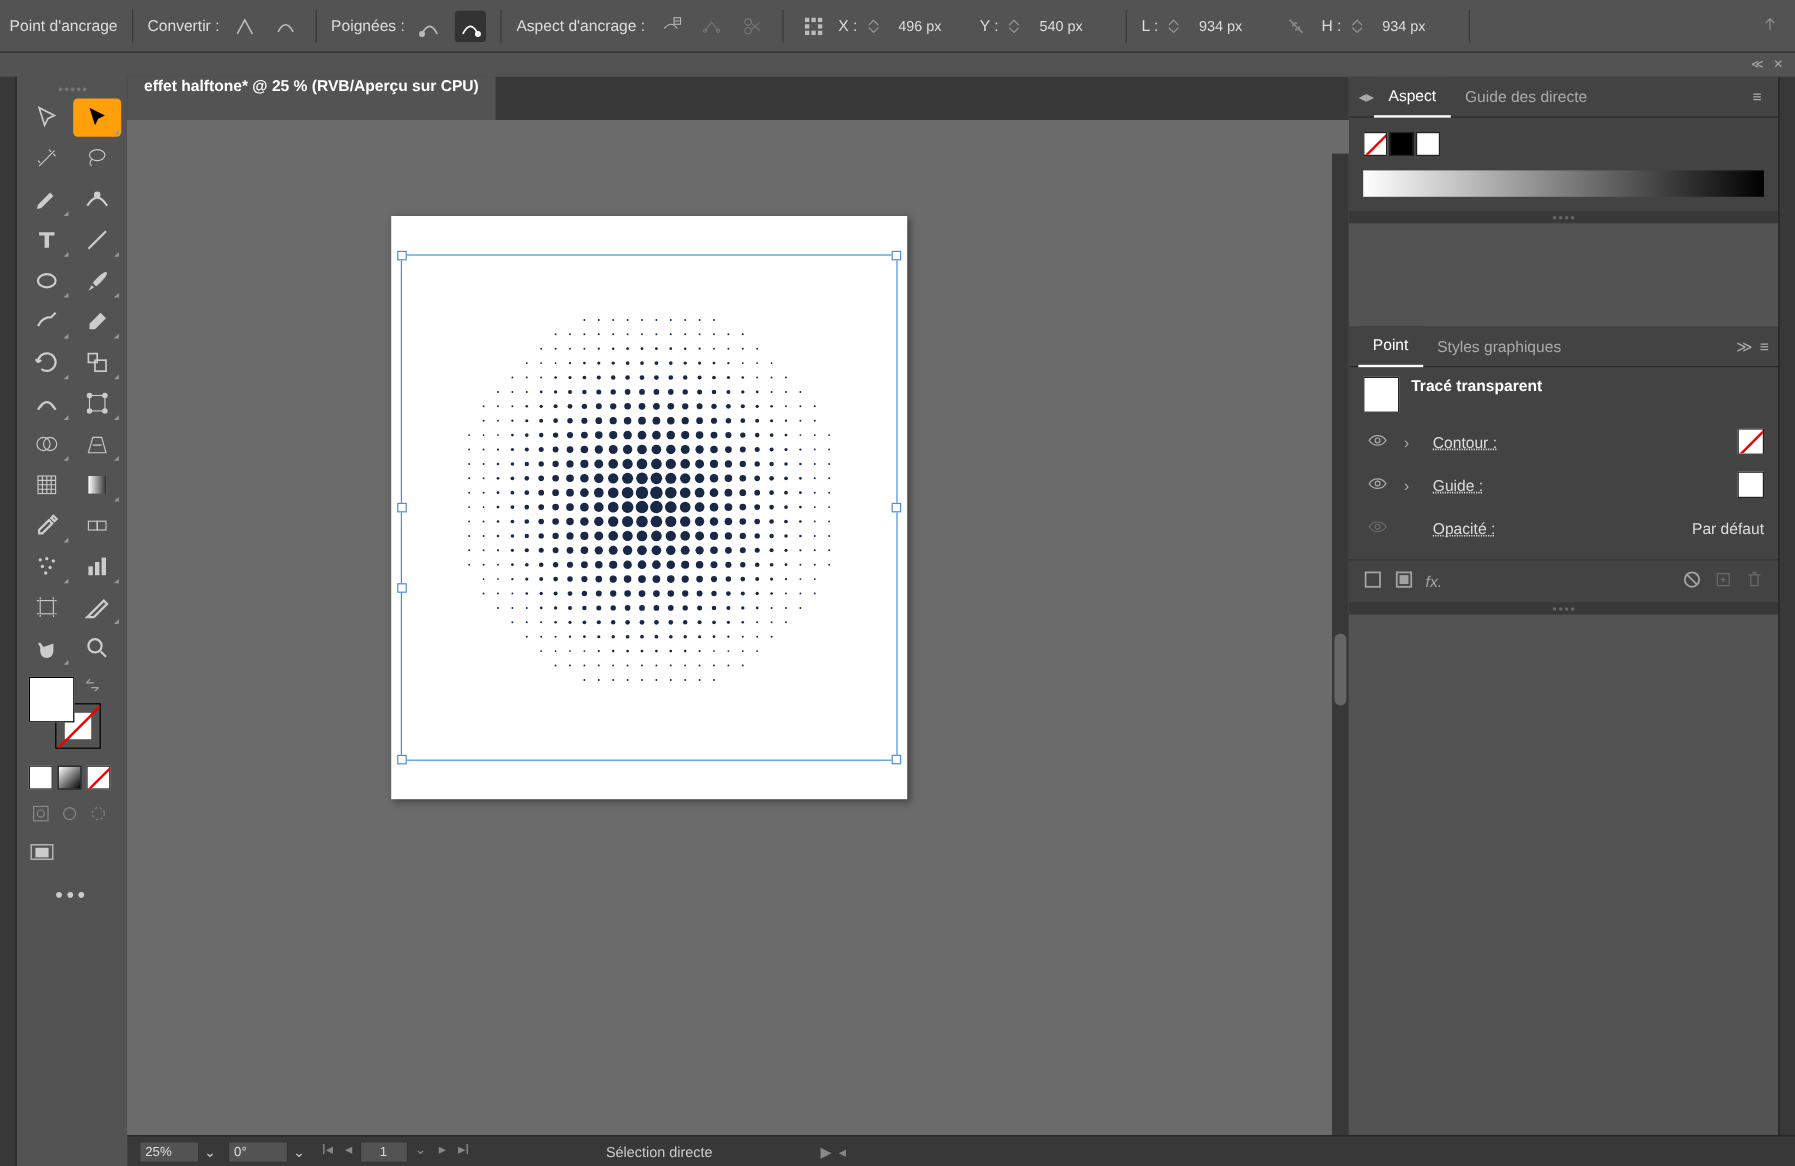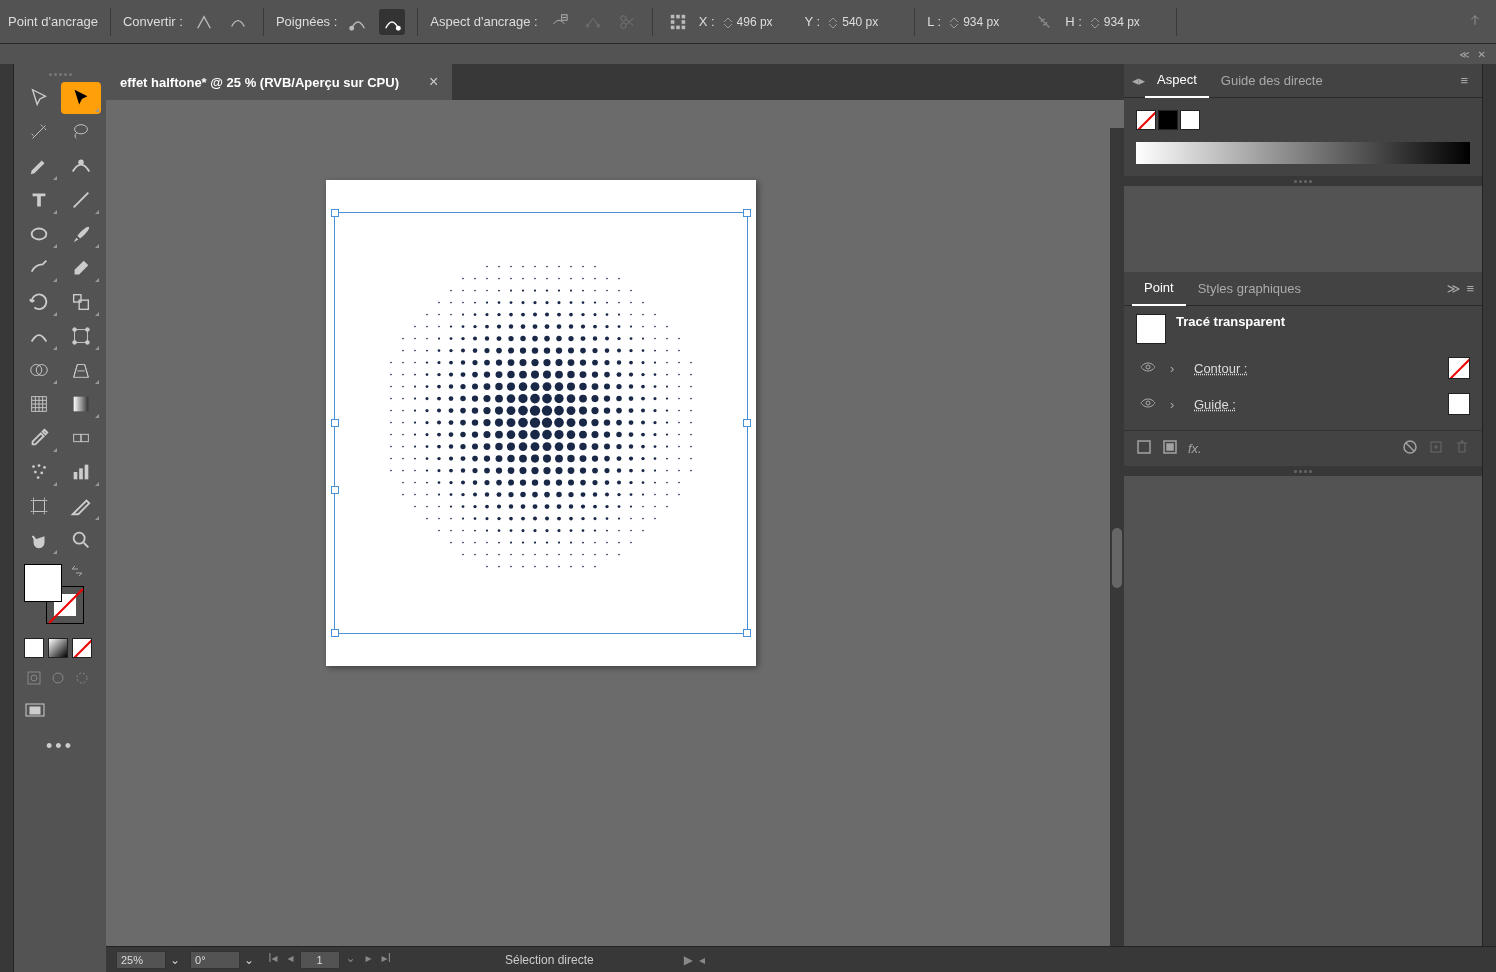--- a/index.html
+++ b/index.html
@@ -2,21 +2,21 @@
 <html><head>
 <meta charset="utf-8">
 <style>
 * { margin:0; padding:0; box-sizing:border-box; font-family:"Segoe UI",Arial,sans-serif; }
 body { background:#535353; color:#ddd; font-size:13px; width:1496px; height:972px; overflow:hidden; }
 .topbar { height:44px; background:#535353; display:flex; align-items:center; padding:0 8px; gap:8px; border-bottom:1px solid #2a2a2a; }
 .topbar .lbl { color:#ddd; font-size:13px; }
 .topbar .iconbtn { width:26px; height:26px; display:flex; align-items:center; justify-content:center; cursor:pointer; color:#bbb; }
 .topbar .iconbtn svg { width:18px; height:18px; }
 .topbar .sep { width:1px; height:28px; background:#3a3a3a; margin:0 4px; }
-.spinner { display:flex; align-items:flex-end; gap:4px; }
+.spinner { display:flex; align-items:center; gap:16px; }
 .spinner .arrows { display:flex; flex-direction:column; gap:0; color:#999; cursor:pointer; }
 .spinner .arrows svg { width:10px; height:6px; display:block; }
 .spinner input { width:60px; background:#535353; border:none; color:#ddd; font-size:12px; }
 .row2 { height:20px; background:#535353; display:flex; justify-content:flex-end; padding:0 10px; gap:8px; align-items:center; }
 .row2 .chev { color:#aaa; cursor:pointer; font-size:10px; }
 .content { display:flex; height:908px; }
 .left-strip { width:14px; background:#383838; border-right:1px solid #222; }
 .toolbox { width:92px; background:#535353; display:flex; flex-direction:column; padding:6px 0; }
 .grip { height:8px; display:flex; justify-content:center; align-items:center; gap:2px; margin-bottom:4px; }
 .grip span { width:3px; height:3px; background:#777; border-radius:50%; }
@@ -40,21 +40,21 @@
 .ms-none { background:#fff; position:relative; overflow:hidden; }
 .ms-none::after { content:""; position:absolute; width:28px; height:2px; background:#e00; transform:rotate(-45deg); top:9px; left:-4px; }
 .mode-icons { display:flex; gap:4px; padding:4px 10px; }
 .mode-icons div { width:20px; height:20px; display:flex; align-items:center; justify-content:center; cursor:pointer; color:#888; }
 .mode-icons div svg { width:16px; height:16px; }
 .screen-icons { padding:10px 10px; display:flex; gap:4px; }
 .screen-icons svg { width:22px; height:18px; color:#ccc; cursor:pointer; }
 .dots-btn { padding:6px 10px; text-align:center; color:#ccc; cursor:pointer; font-size:18px; letter-spacing:3px; }
 .main { flex:1; display:flex; flex-direction:column; background:#6b6b6b; position:relative; }
 .tabbar { height:36px; background:#383838; display:flex; align-items:center; }
-.tab { background:#535353; padding:0 14px; height:36px; display:flex; align-items:center; gap:30px; color:#fff; font-weight:bold; font-size:13px; }
+.tab { background:#535353; padding:0 14px; height:36px; display:flex; align-items:center; gap:30px; color:#fff; font-weight:bold; font-size:13px;flex-direction:column; }
 .tab .close { color:#ccc; cursor:pointer; font-size:16px; font-weight:normal; }
 .canvas-area { flex:1; background:#6b6b6b; display:flex; align-items:flex-start; justify-content:flex-start; padding:80px 0 0 220px; position:relative; }
 .artboard { width:430px; height:486px; background:#fff; box-shadow:2px 2px 6px rgba(0,0,0,.4); position:relative; }
 .selection { position:absolute; top:32px; left:8px; right:8px; bottom:32px; border:1px solid #4a90d9; }
 .handle { width:8px; height:8px; background:#fff; border:1px solid #4a90d9; position:absolute; }
 .handle.tl { top:-4px; left:-4px; } .handle.tr { top:-4px; right:-4px; }
 .handle.bl { bottom:-4px; left:-4px; } .handle.br { bottom:-4px; right:-4px; }
 .handle.ml { top:50%; left:-4px; margin-top:-4px; } .handle.mr { top:50%; right:-4px; margin-top:-4px; }
 .handle.ml2 { top:65%; left:-4px; }
 .halftone { position:absolute; top:50%; left:50%; width:320px; height:320px; transform:translate(-50%,-52%); }
@@ -1113,20 +1113,29 @@
         </div>
         <div class="asp-item">
           <div class="eye"><svg viewBox="0 0 16 16" fill="none" stroke="currentColor">
                 <path d="M1 8s2.5-4 7-4 7 4 7 4-2.5 4-7 4-7-4-7-4z"></path>
                 <circle cx="8" cy="8" r="2"></circle>
               </svg></div>
           <div class="chev">›</div>
           <div class="txt">Guide :</div>
           <div class="sw sw-white"></div>
         </div>
+        <div class="asp-item">
+          <div class="eye" style="opacity:.4;"><svg viewBox="0 0 16 16" fill="none" stroke="currentColor">
+                <path d="M1 8s2.5-4 7-4 7 4 7 4-2.5 4-7 4-7-4-7-4z"></path>
+                <circle cx="8" cy="8" r="2"></circle>
+              </svg></div>
+          <div class="chev" style="width:12px;"></div>
+          <div class="txt">Opacité :</div>
+          <div style="color:#ddd;">Par défaut</div>
+        </div>
       </div>
       <div class="asp-footer">
         <div class="fbtn"><svg viewBox="0 0 16 16" fill="none" stroke="currentColor" stroke-width="1.5">
               <rect x="2" y="2" width="12" height="12"></rect>
             </svg></div>
         <div class="fbtn"><svg viewBox="0 0 16 16" fill="none" stroke="currentColor" stroke-width="1.5">
               <rect x="2" y="2" width="12" height="12"></rect>
               <rect x="5" y="5" width="6" height="6" fill="currentColor"></rect>
             </svg></div>
         <div class="fbtn" style="font-style:italic;">fx.</div>

